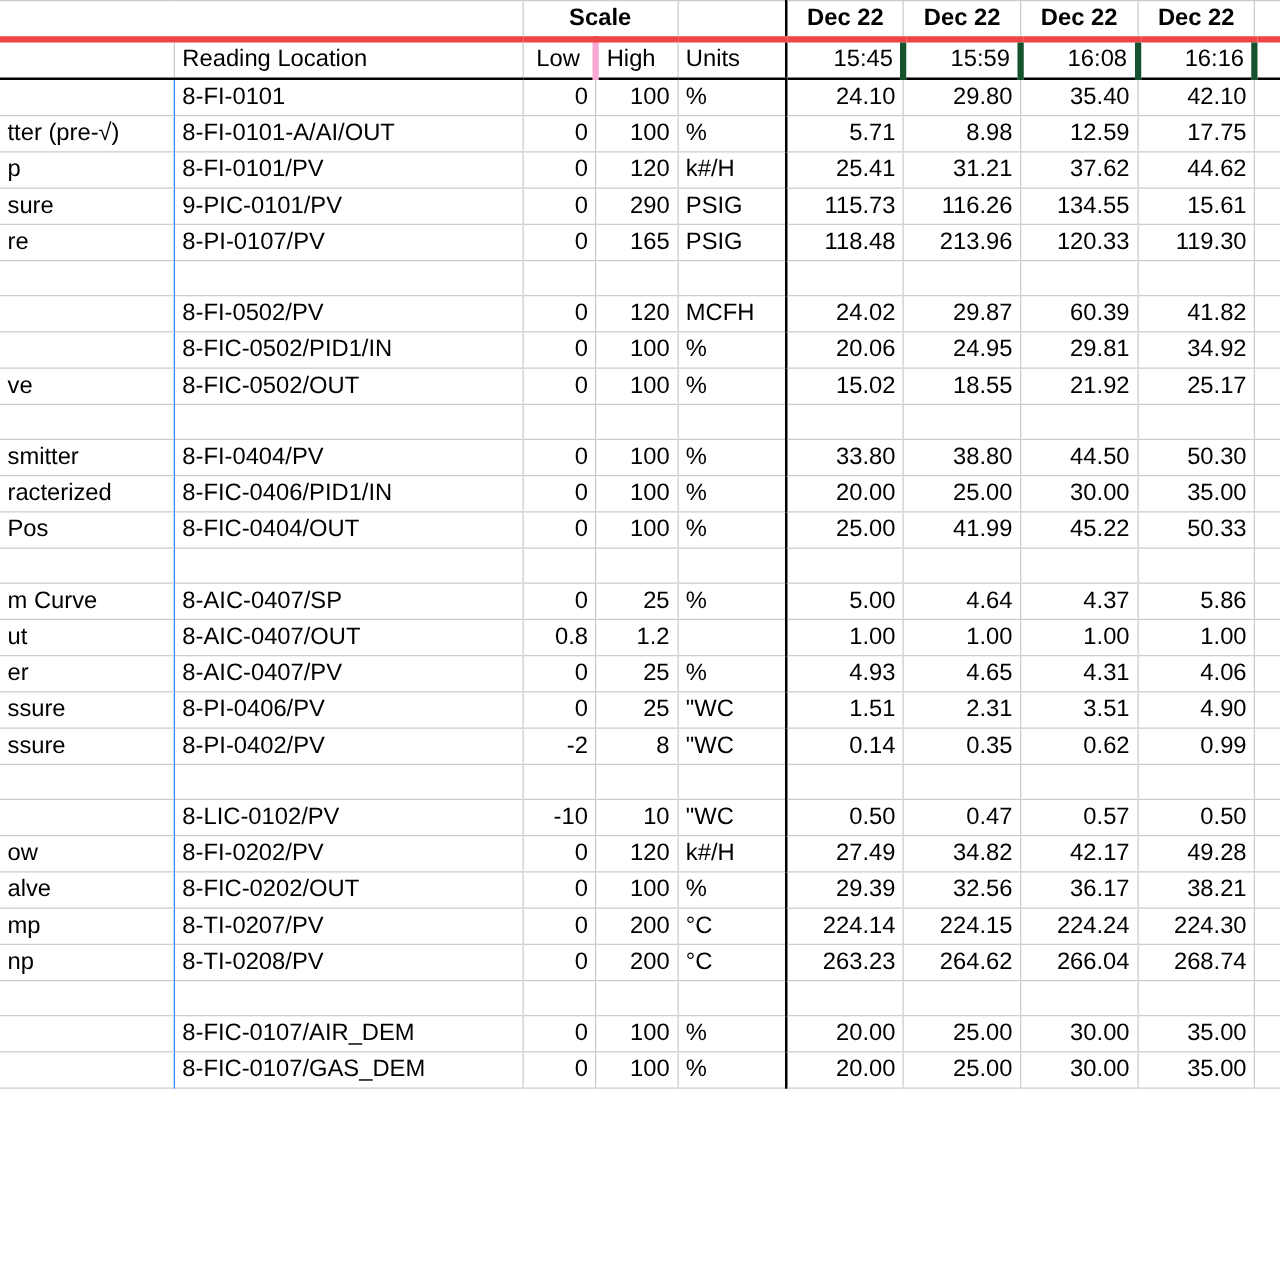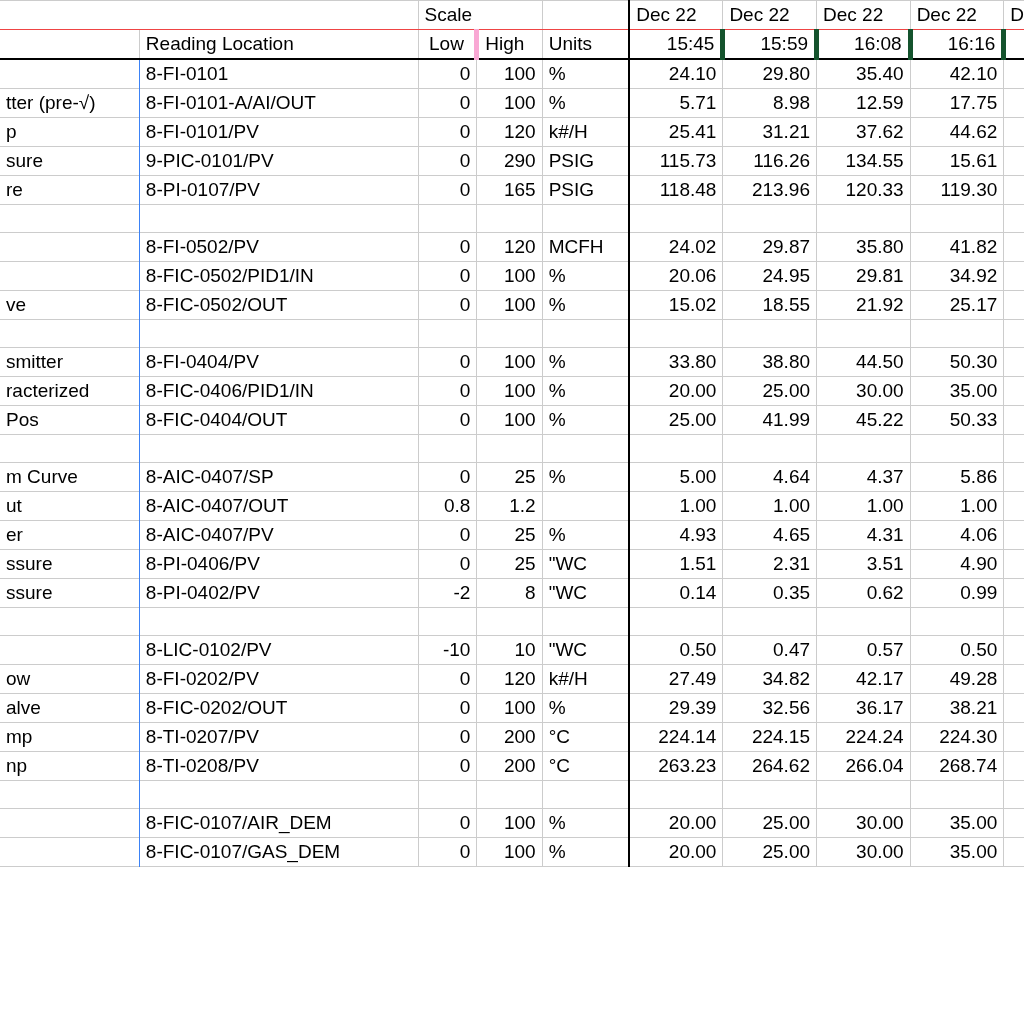--- a/index.html
+++ b/index.html
@@ -6,21 +6,21 @@
   table{border-collapse:collapse;width:1100px}
   th,td{padding:3px 6px;height:28px;box-sizing:border-box;white-space:nowrap;overflow:hidden}
   
   col.c-desc{width:128px}
   col.c-loc{width:256px}
   col.c-low{width:54px}
   col.c-high{width:60px}
   col.c-units{width:80px}
   col.c-val{width:86px}
   
-  tr.hdr1 th{font-weight:400;text-align:left;border-top:1px solid #ccc;border-bottom:1px solid #ef4444}
+  tr.hdr1 th{font-weight:700;text-align:center;border-top:1px solid #ccc;border-bottom:5px solid #ef4444}
   tr.hdr1 th.scale{border-left:1px solid #ccc;border-right:1px solid #ccc}
   tr.hdr1 th.date{border-right:1px solid #ccc}
   tr.hdr2 th{font-weight:400;border-bottom:2px solid #000}
   tr.hdr2 th.desc{text-align:left;border-right:1px solid #ccc}
   tr.hdr2 th.loc{text-align:left;border-right:1px solid #ccc}
   tr.hdr2 th.low{text-align:center;border-right:5px solid #f9a8d4}
   tr.hdr2 th.high{text-align:left;border-right:1px solid #ccc}
   tr.hdr2 th.units{text-align:left;border-right:1px solid #ccc}
   tr.hdr2 th.time{text-align:right;border-right:5px solid #14532d}
   
@@ -150,21 +150,21 @@
           <td class="val"></td>
         </tr>
         <tr>
           <td class="desc"></td>
           <td class="loc">8-FI-0502/PV</td>
           <td class="low">0</td>
           <td class="high">120</td>
           <td class="units">MCFH</td>
           <td class="val first">24.02</td>
           <td class="val">29.87</td>
-          <td class="val">35.80</td>
+          <td class="val">60.39</td>
           <td class="val">41.82</td>
           <td class="val">4</td>
         </tr>
         <tr>
           <td class="desc"></td>
           <td class="loc">8-FIC-0502/PID1/IN</td>
           <td class="low">0</td>
           <td class="high">100</td>
           <td class="units">%</td>
           <td class="val first">20.06</td>

